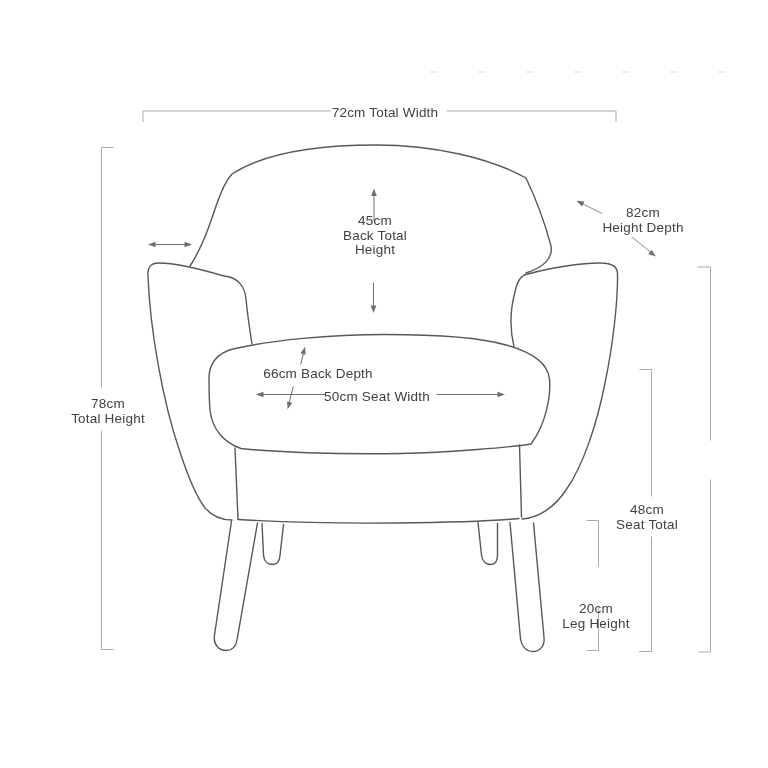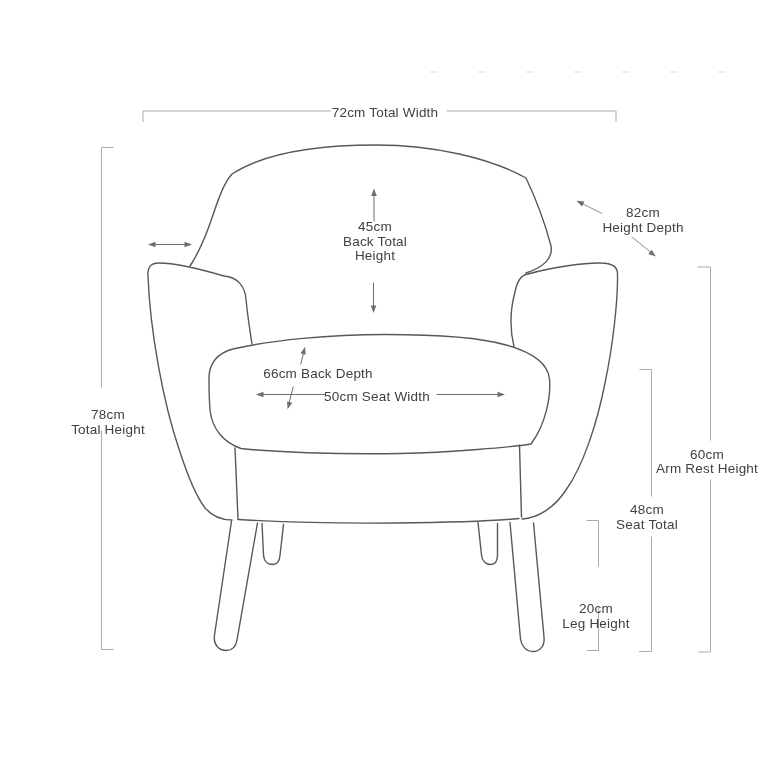--- a/index.html
+++ b/index.html
@@ -138,48 +138,44 @@
       <polygon points="576.5,200.7 582.0,206.5 584.4,201.6"></polygon>
       <polygon points="655.8,256.6 651.7,249.8 648.3,254.0"></polygon>
     </g>
   </svg>
 
   <div class="label" style="left:385px;top:112.5px">
     <div>72cm Total Width</div>
   </div>
 
 
-  <div class="label" style="left:375px;top:242px">
+  <div class="label" style="left:375px;top:236px">
     <div>45cm</div>
     <div>Back Total</div>
     <div>Height</div>
   </div>
 
   <div class="label" style="left:643px;top:220px">
     <div>82cm</div>
     <div>Height Depth</div>
   </div>
 
-  <div class="label" style="left:108px;top:422px">
+  <div class="label" style="left:108px;top:411px">
     <div>78cm</div>
     <div>Total Height</div>
   </div>
 
   <div class="label" style="left:318px;top:374px">
     <div>66cm Back Depth</div>
   </div>
 
   <div class="label" style="left:377px;top:396.5px">
     <div>50cm Seat Width</div>
   </div>
 
-  <div class="label" style="left:707px;top:461.5px">
-    <div>60cm</div>
-    <div>Arm Rest Height</div>
-  </div>
 
   <div class="label" style="left:647px;top:517px">
     <div>48cm</div>
     <div>Seat Total</div>
   </div>
 
   <div class="label" style="left:596px;top:616px">
     <div>20cm</div>
     <div>Leg Height</div>
   </div>

